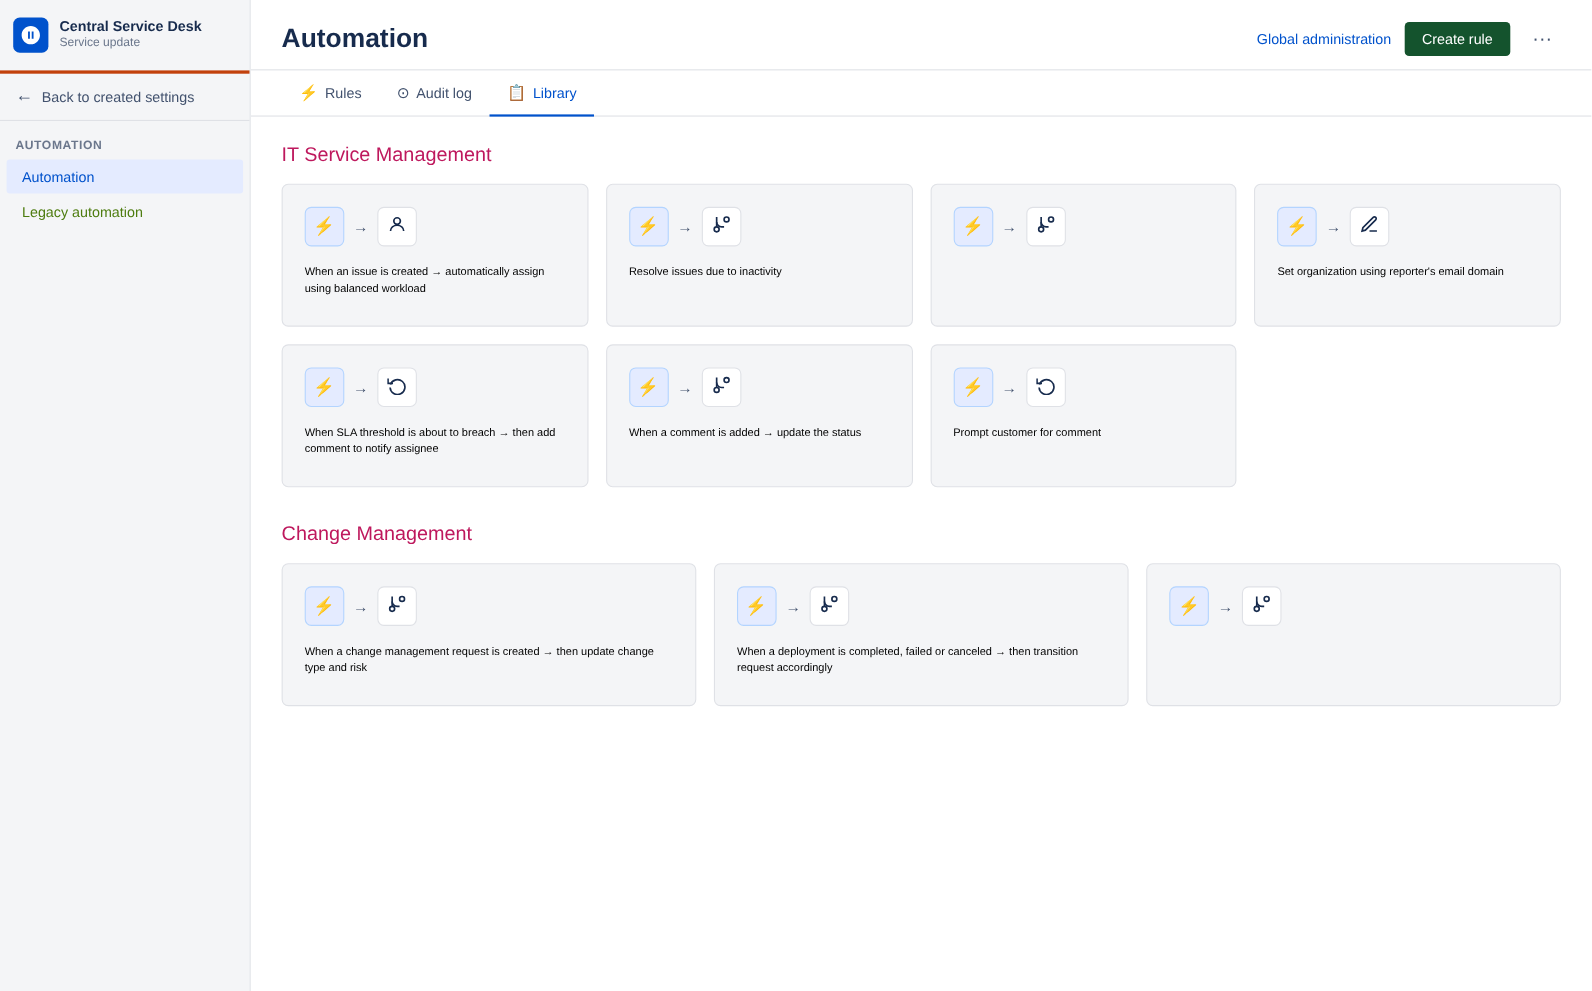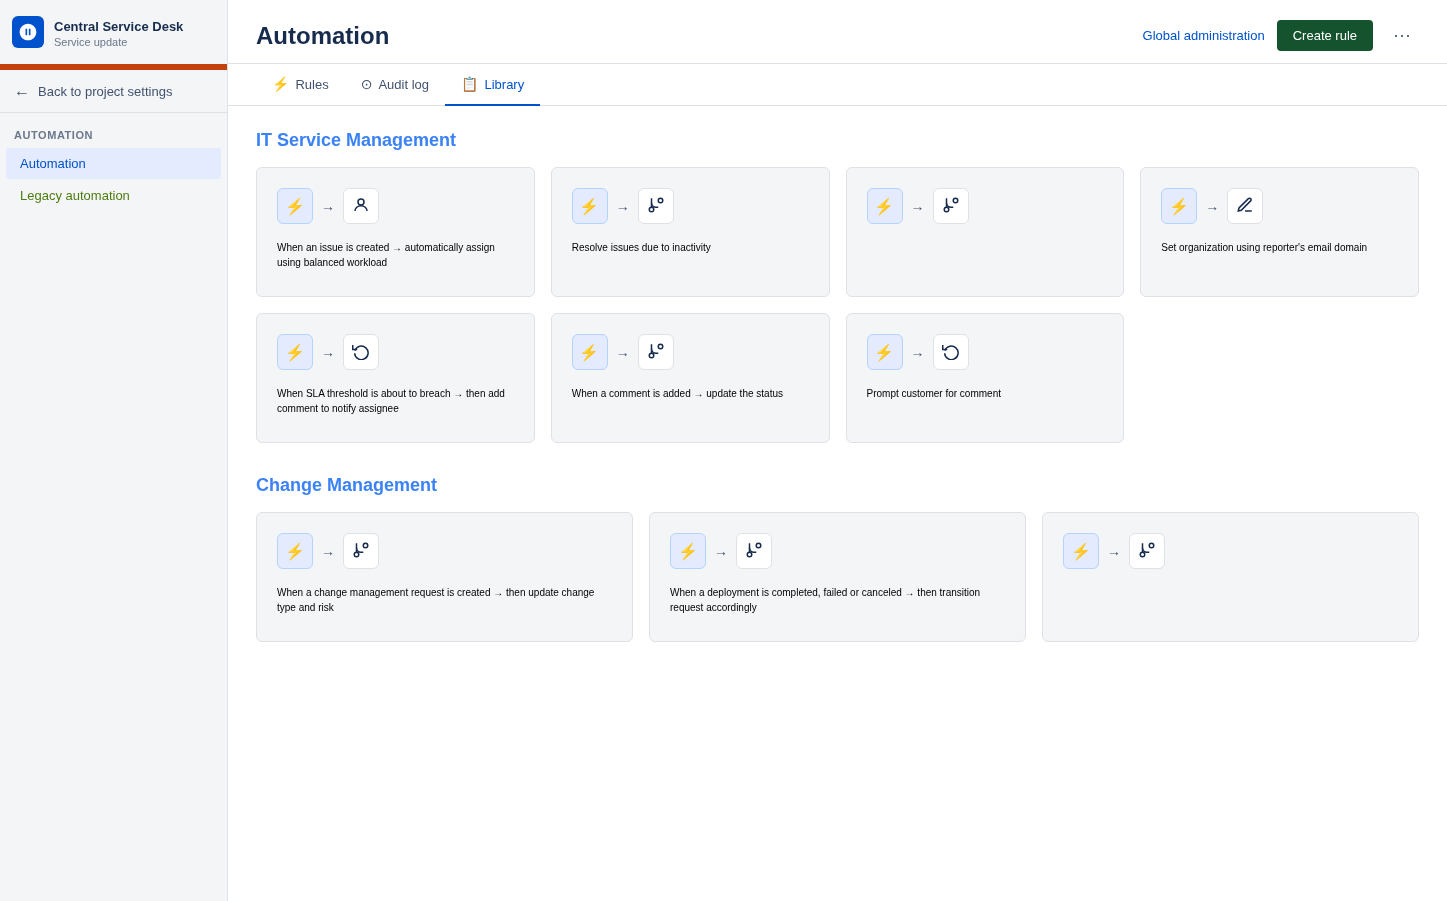--- a/index.html
+++ b/index.html
@@ -11,23 +11,23 @@
       min-width: 228px;
       background: #f4f5f7;
       border-right: 1px solid #dfe1e6;
       display: flex;
       flex-direction: column;
       height: 100vh;
       overflow-y: auto;
     }
     .sidebar-header {
       display: flex;
-      align-items: flex-end;
+      align-items: flex-start;
       padding: 16px 12px;
-      border-bottom: 6px solid #c2410c;
+      border-bottom: 3px solid #c2410c;
     }
     .sidebar-logo {
       width: 32px;
       height: 32px;
       background: #0052cc;
       border-radius: 6px;
       display: flex;
       align-items: center;
       justify-content: center;
       margin-right: 10px;
@@ -144,22 +144,22 @@
     }
     .tab-icon { font-size: 14px; }
 
     
     .content {
       padding: 24px 28px;
       overflow-y: auto;
     }
     .section-title {
       font-size: 18px;
-      font-weight: 700;
-      color: #3b82f6;
+      font-weight: 400;
+      color: #be185d;
       margin-bottom: 16px;
     }
 
     
     .cards-grid {
       display: grid;
       grid-template-columns: repeat(4, 1fr);
       gap: 16px;
       margin-bottom: 32px;
     }
@@ -229,21 +229,21 @@
       </svg>
     </div>
     <div>
       <div class="sidebar-title">Central Service Desk</div>
       <div class="sidebar-subtitle">Service update</div>
     </div>
   </div>
 
   <div class="sidebar-back">
     <span class="sidebar-back-icon">←</span>
-    <span>Back to project settings</span>
+    <span>Back to created settings</span>
   </div>
 
   <div class="sidebar-section-label">AUTOMATION</div>
 
   <nav>
     <div class="sidebar-nav-item active">Automation</div>
     <div class="sidebar-nav-item">Legacy automation</div>
   </nav>
 </aside>
 

